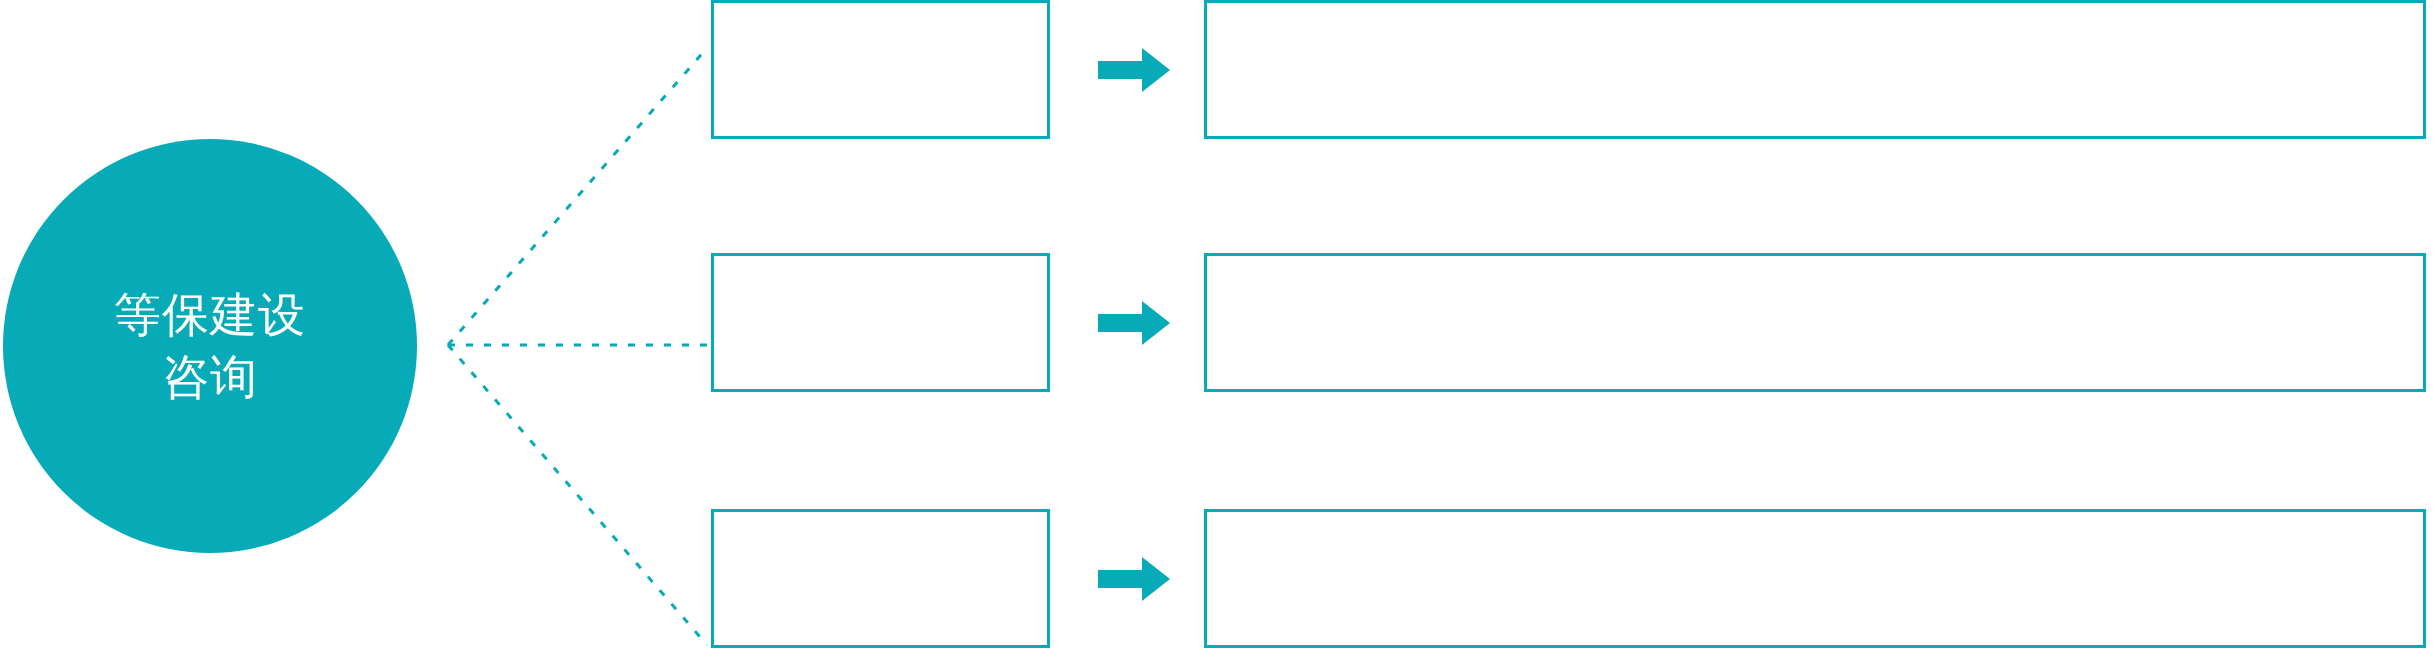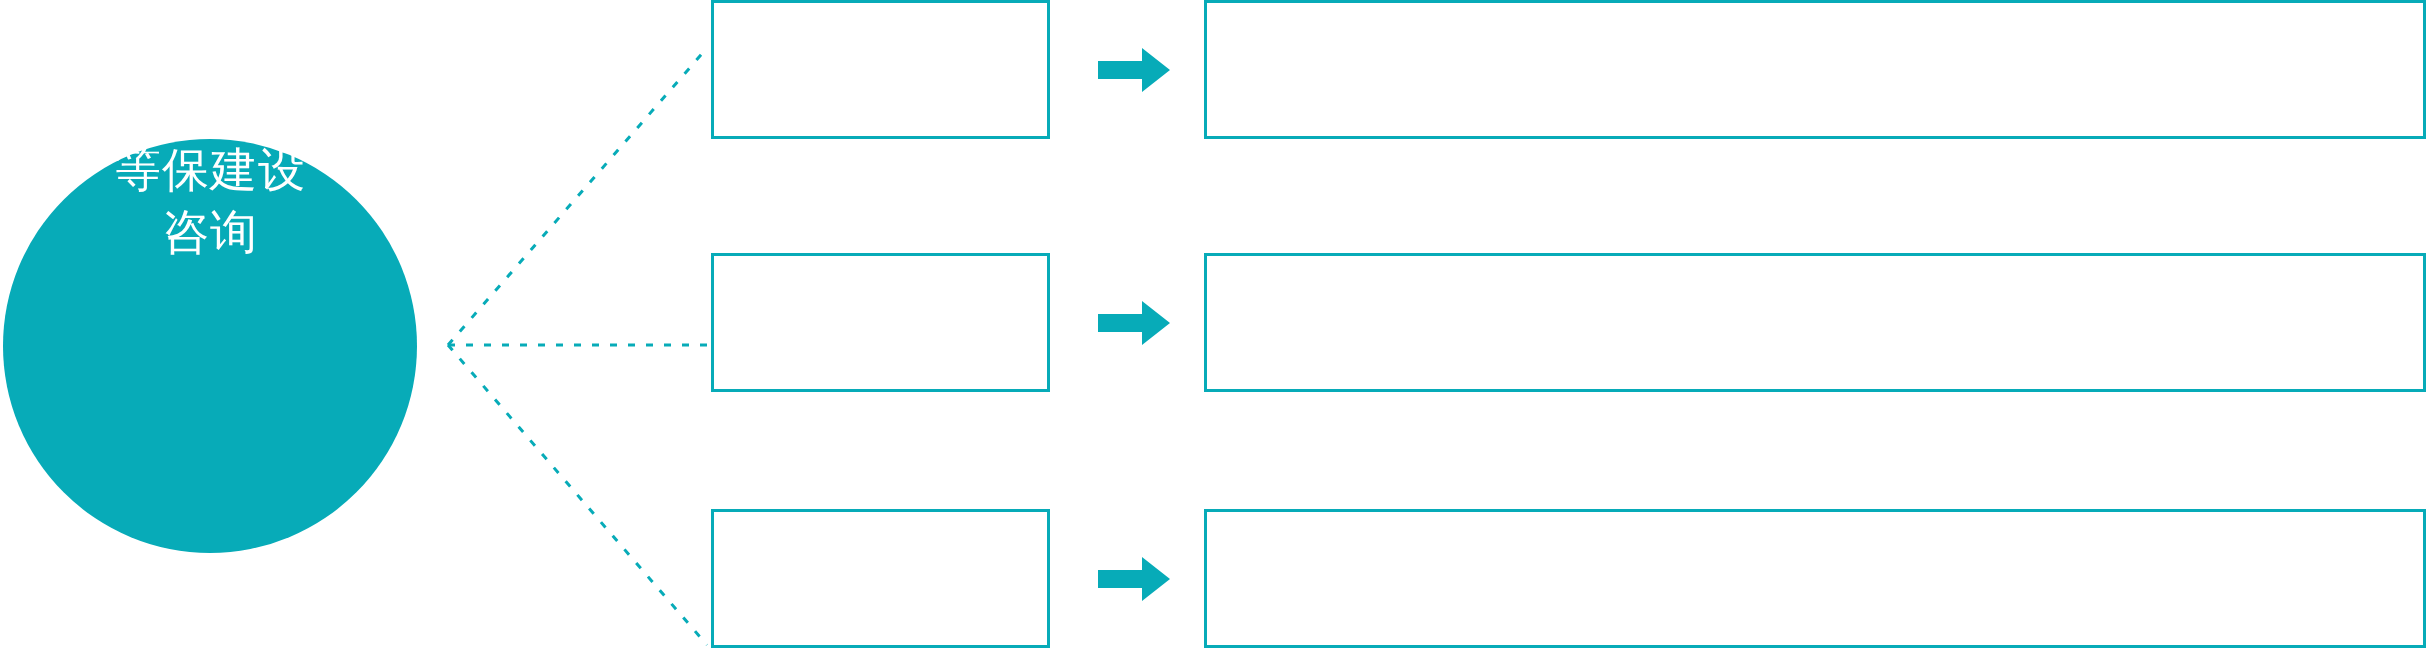--- a/index.html
+++ b/index.html
@@ -21,21 +21,21 @@
   
   .hub-circle {
     position: absolute;
     left: 3px;
     top: 139px;
     width: 414px;
     height: 414px;
     border-radius: 50%;
     background: #07abb8;
     display: flex;
-    align-items: flex-start;
+    align-items: center;
     justify-content: center;
     box-sizing: border-box;
   }
   .hub-label {
     color: #ffffff;
     font-size: 47px;
     line-height: 1.32;
     text-align: center;
     letter-spacing: 1px;
     font-weight: 400;

